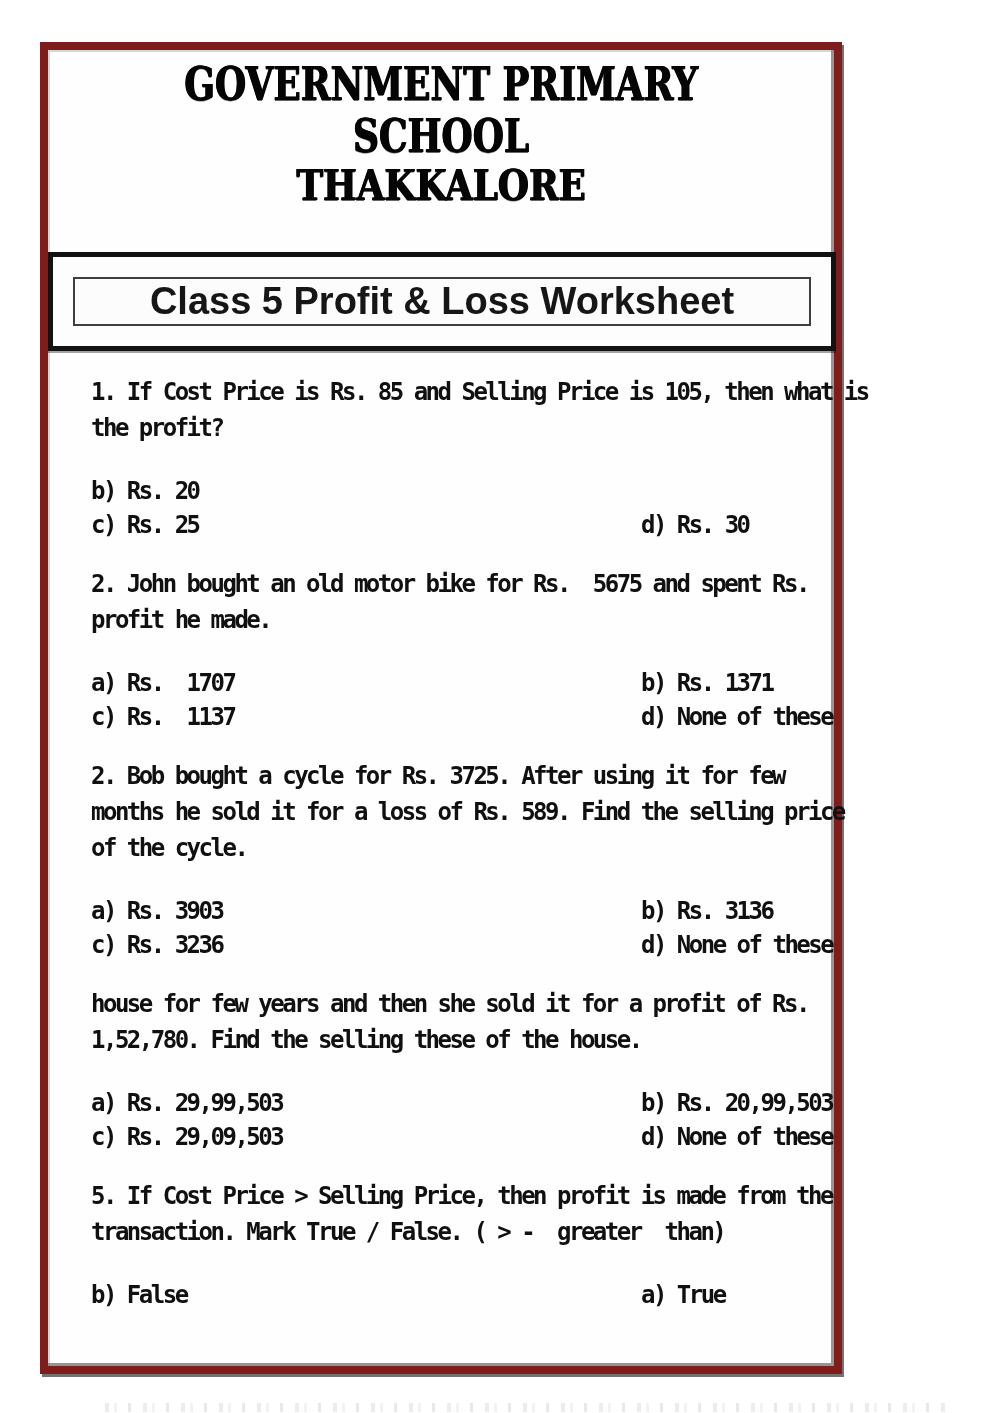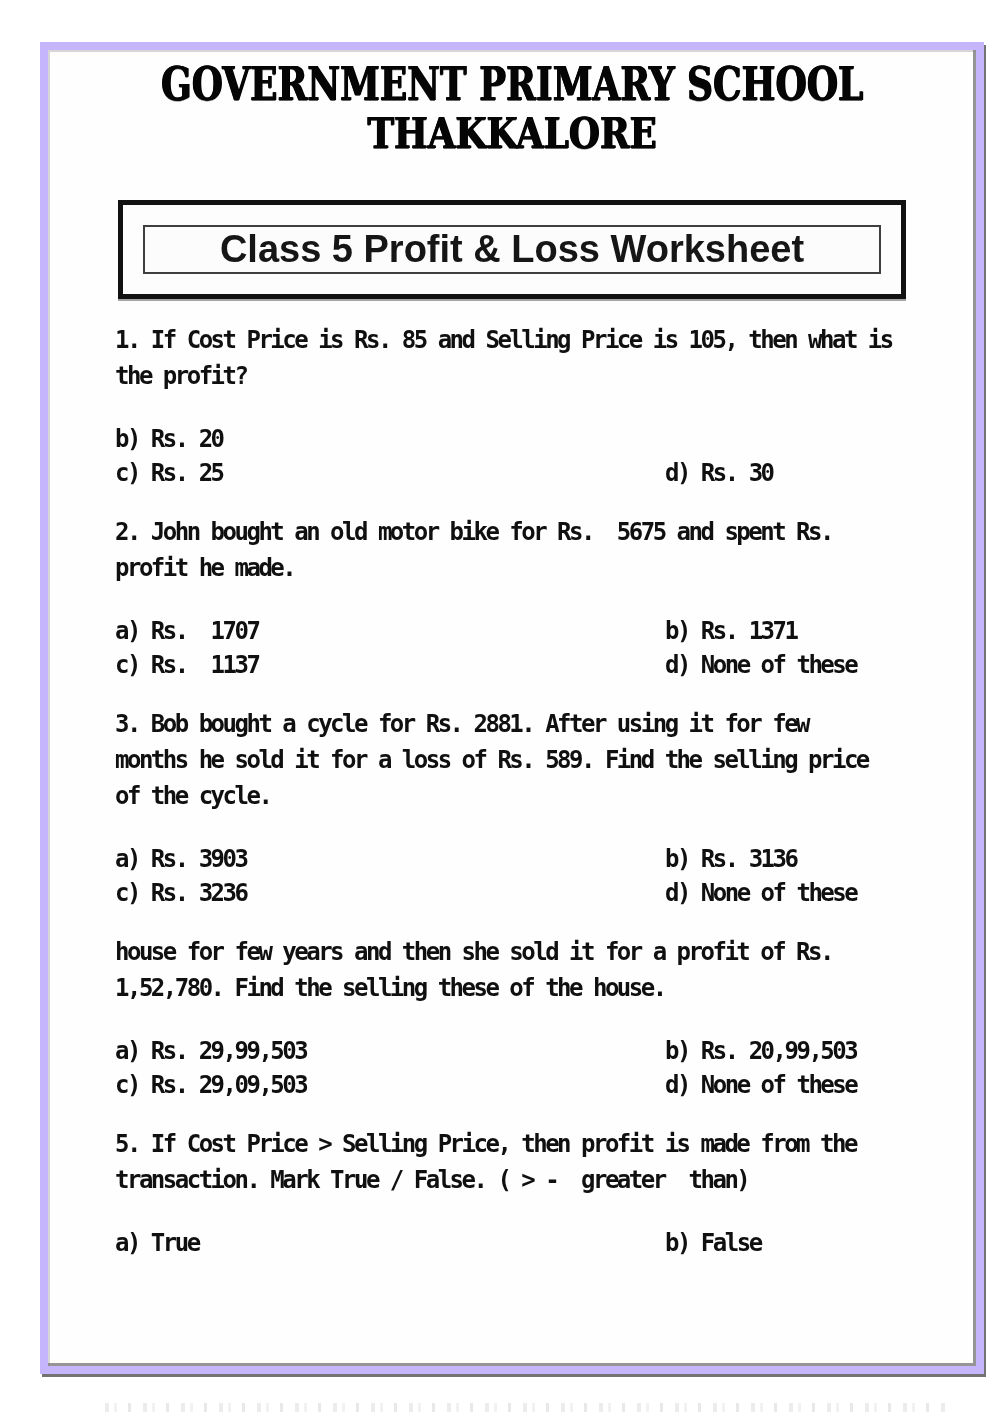--- a/index.html
+++ b/index.html
@@ -10,23 +10,23 @@
     position: relative;
     font-family: "DejaVu Sans Mono", monospace;
     overflow: hidden;
   }
 
   
   .sheet {
     position: absolute;
     left: 40px;
     top: 42px;
-    width: 944px;
+    width: 802px;
     height: 1332px;
-    border: 8px solid #c4b5fd;
+    border: 8px solid #7f1d1d;
     background: #fefefe;
     box-shadow: inset -3px -3px 0 rgba(130,130,130,0.85),
                 inset 2px 2px 0 rgba(140,140,140,0.35),
                 2px 3px 0 rgba(0,0,0,0.55);
   }
 
   
   .school {
     margin-top: 8px;
     text-align: center;
@@ -64,21 +64,21 @@
     font-weight: bold;
     font-size: 38px;
     line-height: 42px;
     padding: 1px 0 2px 0;
     color: #161616;
     background: #fcfcfc;
   }
 
   
   .questions {
-    padding: 23px 48px 0 67px;
+    padding: 23px 48px 0 43px;
     font-weight: bold;
     color: #101010;
   }
   .q-line {
     font-size: 24px;
     line-height: 36px;
     letter-spacing: -2.5px;
     white-space: pre;
   }
   .opts {
@@ -153,21 +153,21 @@
           <span class="opt">b) Rs. 1371</span>
         </div>
         <div class="opt-row">
           <span class="opt">c) Rs.  1137</span>
           <span class="opt">d) None of these</span>
         </div>
       </div>
     </section>
 
     <section>
-      <div class="q-line">3. Bob bought a cycle for Rs. 2881. After using it for few</div>
+      <div class="q-line">2. Bob bought a cycle for Rs. 3725. After using it for few</div>
       <div class="q-line">months he sold it for a loss of Rs. 589. Find the selling price</div>
       <div class="q-line">of the cycle.</div>
       <div class="opts">
         <div class="opt-row">
           <span class="opt">a) Rs. 3903</span>
           <span class="opt">b) Rs. 3136</span>
         </div>
         <div class="opt-row">
           <span class="opt">c) Rs. 3236</span>
           <span class="opt">d) None of these</span>
@@ -188,22 +188,22 @@
           <span class="opt">d) None of these</span>
         </div>
       </div>
     </section>
 
     <section>
       <div class="q-line">5. If Cost Price &gt; Selling Price, then profit is made from the</div>
       <div class="q-line">transaction. Mark True / False. ( &gt; -  greater  than)</div>
       <div class="opts">
         <div class="opt-row">
+          <span class="opt">b) False</span>
           <span class="opt">a) True</span>
-          <span class="opt">b) False</span>
         </div>
       </div>
     </section>
 
   </div>
 </div>
 
 <div class="cut-remnant"></div>
 
 </body></html>

